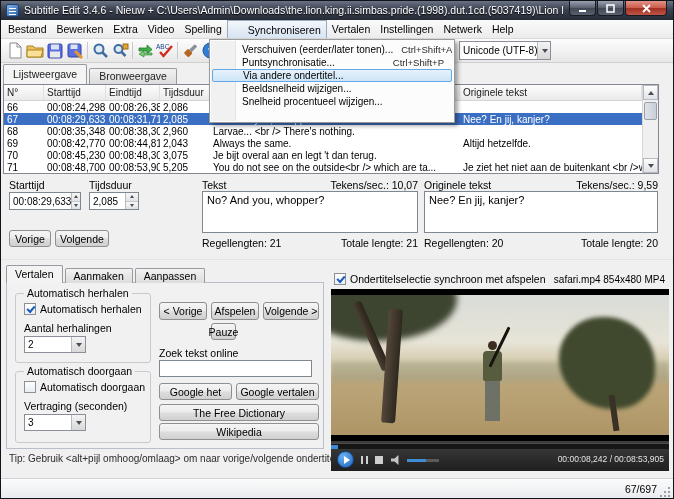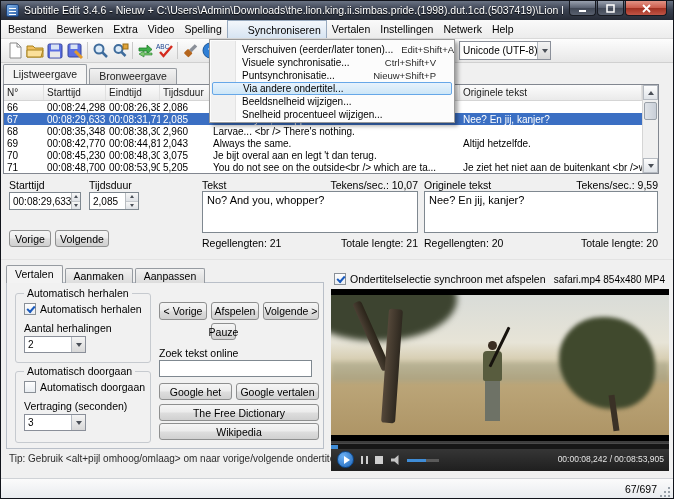--- a/index.html
+++ b/index.html
@@ -59,21 +59,21 @@
   .lv-scroll{position:absolute;right:0;top:0;width:16px;height:88px;background:#f0f0f0;border-left:1px solid #d5d5d5;}
   .lv-scroll .sb-btn{position:absolute;left:0;width:15px;height:15px;background:linear-gradient(#fdfdfd,#dfe3e8);
     border:1px solid #b5bac1;display:flex;align-items:center;justify-content:center;}
   .lv-scroll .thumb{position:absolute;left:1px;top:17px;width:13px;height:18px;background:linear-gradient(90deg,#dfe3e8,#c9cfd8);
     border:1px solid #99a0a8;border-radius:2px;}
   
   .menu-popup{position:absolute;left:208px;top:38px;width:246px;height:84px;background:#fcfcfc;
     border:1px solid #9a9a9a;box-shadow:3px 3px 4px rgba(0,0,0,.35);z-index:100;padding:3px 0;}
   .menu-popup::before{content:"";position:absolute;left:1px;top:1px;bottom:1px;width:24px;background:#f1f1f1;border-right:1px solid #e3e3e3;}
   .popup-item{position:relative;height:13px;display:flex;align-items:center;justify-content:space-between;
-    padding-left:32px;padding-right:18px;font-size:10px;white-space:nowrap;}
+    padding-left:32px;padding-right:10px;font-size:10px;white-space:nowrap;}
   .popup-item .shortcut{font-size:9.5px;color:#2a2a2a;margin-left:8px;}
   .popup-item.highlight{background:linear-gradient(#e7f2fc,#cde6f7);border:1px solid #66a7e8;border-radius:2px;
     margin:0 2px;padding-left:30px;}
   
   .lbl{position:absolute;font-size:10.5px;color:#000;white-space:nowrap;}
   .spinner{position:absolute;height:18px;background:#fff;border:1px solid #7f8890;display:flex;align-items:center;
     font-size:10px;padding-left:3px;}
   .spin-btns{margin-left:auto;width:13px;height:100%;border-left:1px solid #b8bcc0;display:flex;flex-direction:column;}
   .spin-btns div{flex:1;display:flex;align-items:center;justify-content:center;background:linear-gradient(#f7f7f7,#dfe2e6);}
   .spin-btns div + div{border-top:1px solid #c4c8cd;}
@@ -329,29 +329,25 @@
       <div class="thumb"></div>
       <div class="sb-btn" style="bottom:0">
           <span class="tri-down"></span>
         </div>
     </div>
   </div>
 
   <div class="menu-popup">
     <div class="popup-item">
       <span>Verschuiven (eerder/later tonen)...</span>
-      <span class="shortcut">Edit+Shift+A</span>
-    </div>
-    <div class="popup-item">
-      <span>Visuele synchronisatie...</span>
-      <span class="shortcut">Ctrl+Shift+V</span>
+      <span class="shortcut">Ctrl+Shift+A</span>
     </div>
     <div class="popup-item">
       <span>Puntsynchronisatie...</span>
-      <span class="shortcut">Nieuw+Shift+P</span>
+      <span class="shortcut">Ctrl+Shift+P</span>
     </div>
     <div class="popup-item highlight">
       <span>Via andere ondertitel...</span>
       <span class="shortcut"></span>
     </div>
     <div class="popup-item">
       <span>Beeldsnelheid wijzigen...</span>
       <span class="shortcut"></span>
     </div>
     <div class="popup-item">

